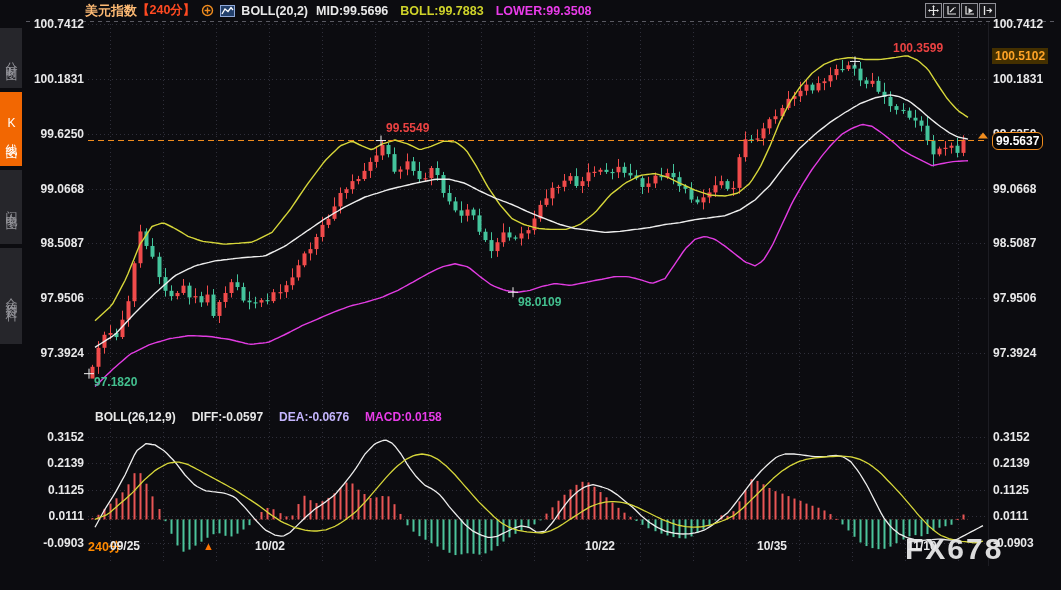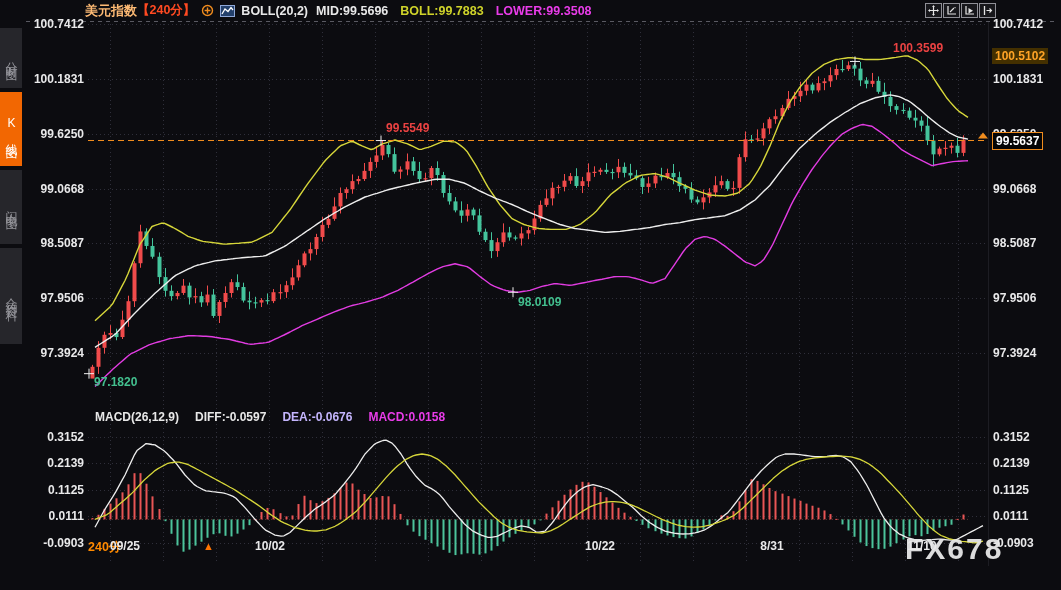--- a/index.html
+++ b/index.html
@@ -597,36 +597,36 @@
       <polyline points="95,519.4 98,518.2 101,517.0 104,515.8 107,514.6 110,512.4 113,509.8 116,507.2 119,504.6 122,502.0 125,499.4 128,496.7 131,494.1 134,491.1 137,487.8 140,484.5 143,481.3 146,478.4 149,475.8 152,473.2 155,470.6 158,468.6 161,467.0 164,465.4 167,463.7 170,462.9 173,462.5 176,462.1 179,462.1 182,462.9 185,463.7 188,464.5 191,466.1 194,467.6 197,469.2 200,470.8 203,472.5 206,474.1 209,475.7 212,477.4 215,479.0 218,480.6 221,482.3 224,483.9 227,485.5 230,487.2 233,488.8 236,490.6 239,492.6 242,494.6 245,496.5 248,498.5 251,500.4 254,502.4 257,504.4 260,506.5 263,508.8 266,511.1 269,513.4 272,515.5 275,517.4 278,519.4 281,521.4 284,522.9 287,524.2 290,525.5 293,526.8 296,527.8 299,528.5 302,529.3 305,530.1 308,530.5 311,530.8 314,531.0 317,531.0 320,530.6 323,530.2 326,529.9 329,528.7 332,527.5 335,526.3 338,524.6 341,522.7 344,520.7 347,518.6 350,516.3 353,513.9 356,511.6 359,508.4 362,505.3 365,502.1 368,498.7 371,495.2 374,491.7 377,488.2 380,484.6 383,481.1 386,477.6 389,474.4 392,471.3 395,468.2 398,465.5 401,463.2 404,460.8 407,458.8 410,457.3 413,455.8 416,455.0 419,454.5 422,454.0 425,454.5 428,455.0 431,455.8 434,457.3 437,458.8 440,460.9 443,463.4 446,465.8 449,468.7 452,471.7 455,474.8 458,478.2 461,481.7 464,485.1 467,488.5 470,491.9 473,495.4 476,498.8 479,502.1 482,505.0 485,508.0 488,510.9 491,513.8 494,516.8 497,519.2 500,521.7 503,523.9 506,525.5 509,527.2 512,528.4 515,529.4 518,530.4 521,530.9 524,531.4 527,531.8 530,532.1 533,532.4 536,532.6 539,532.8 542,533.0 545,532.3 548,531.6 551,530.7 554,529.2 557,527.7 560,525.9 563,524.0 566,522.0 569,520.0 572,518.1 575,516.1 578,514.2 581,512.2 584,510.4 587,508.6 590,506.8 593,505.7 596,504.5 599,503.5 602,502.8 605,502.1 608,501.8 611,501.7 614,501.6 617,501.9 620,502.2 623,502.6 626,503.3 629,504.0 632,505.1 635,506.4 638,507.6 641,509.1 644,510.6 647,512.0 650,513.5 653,515.0 656,516.5 659,517.9 662,519.4 665,520.6 668,521.7 671,522.9 674,523.8 677,524.8 680,525.5 683,526.1 686,526.7 689,526.9 692,527.1 695,527.2 698,527.0 701,526.8 704,526.3 707,525.7 710,525.1 713,524.2 716,523.2 719,522.1 722,521.0 725,519.8 728,518.4 731,516.9 734,515.5 737,513.0 740,510.6 743,508.0 746,505.0 749,502.1 752,499.1 755,496.2 758,493.3 761,490.3 764,487.4 767,484.4 770,481.5 773,478.6 776,475.9 779,473.5 782,471.0 785,469.1 788,467.1 791,465.3 794,463.8 797,462.4 800,461.2 803,460.3 806,459.3 809,458.8 812,458.3 815,457.9 818,457.6 821,457.3 824,457.0 827,456.9 830,456.7 833,456.5 836,456.3 839,456.2 842,456.2 845,456.4 848,456.6 851,456.9 854,457.7 857,458.5 860,459.3 863,460.8 866,462.4 869,464.0 872,466.1 875,468.4 878,470.8 881,473.4 884,476.5 887,479.7 890,482.8 893,485.9 896,489.1 899,492.2 902,495.6 905,499.1 908,502.7 911,506.2 914,509.7 917,513.3 920,516.8 923,519.9 926,523.1 929,526.2 932,528.8 935,531.2 938,533.5 941,535.5 944,536.6 947,537.8 950,539.0 953,539.7 956,540.4 959,540.9 962,541.3 965,541.6 968,542.0 971,542.4 974,542.8 977,542.5 980,541.9 983,541.2 " fill="none" stroke="#d6d63a" stroke-width="1.3" stroke-linejoin="round"></polyline>
       <line x1="88" x2="988" y1="140.5" y2="140.5" stroke="#f08c1e" stroke-width="1" stroke-dasharray="6 4"></line>
       <path d="M978 138.5 l5 -6 l5 6 z" fill="#f08c1e"></path>
       <path d="M84 373.67056856187213h10M89 368.67056856187213v10" stroke="#f0f0f0" stroke-width="1" fill="none"></path>
       <path d="M376 140.5470317725751h10M381 135.5470317725751v10" stroke="#f0f0f0" stroke-width="1" fill="none"></path>
       <path d="M850 61.46049331103766h10M855 56.46049331103766v10" stroke="#f0f0f0" stroke-width="1" fill="none"></path>
       <path d="M508 292.23599498327667h10M513 287.23599498327667v10" stroke="#f0f0f0" stroke-width="1" fill="none"></path>
     </svg>
 
   <div class="macdbar">
-    <span class="m-name">MACD(26,12,9)</span>
+    <span class="m-name">BOLL(26,12,9)</span>
     <span class="m-diff">DIFF:-0.0597</span>
     <span class="m-dea">DEA:-0.0676</span>
     <span class="m-macd">MACD:0.0158</span>
   </div>
 
   <div class="hibox">100.5102</div>
-  <div class="pricebox" id="pricebox" style="top: 131.5px;">99.5637</div>
+  <div class="pricebox" id="pricebox" style="top: 131.5px; border-radius: 6px;">99.5637</div>
 
   <div class="bottombar">
     <span class="period">240分</span>
     <span class="period-arrow">▲</span>
   <div class="xdate" style="left: 99px;">09/25</div>
       <div class="xdate" style="left: 244px;">10/02</div>
       <div class="xdate" style="left: 574px;">10/22</div>
-      <div class="xdate" style="left: 746px;">8/31</div>
+      <div class="xdate" style="left: 746px;">10/35</div>
       <div class="xdate" style="left: 896px;">11/10</div>
     </div>
 
   <div class="wm">FX678</div>
 <div class="ann green" style="left: 94px; top: 374.671px;">97.1820</div>
     <div class="ann red" style="left: 386px; top: 120.547px;">99.5549</div>
     <div class="ann red" style="left: 849px; top: 41.4605px; margin-left: 44px;">100.3599</div>
     <div class="ann green" style="left: 518px; top: 295.236px;">98.0109</div>
     <div class="ylab l" style="top: 17px;">100.7412</div>
     <div class="ylab r" style="top: 17px;">100.7412</div>

